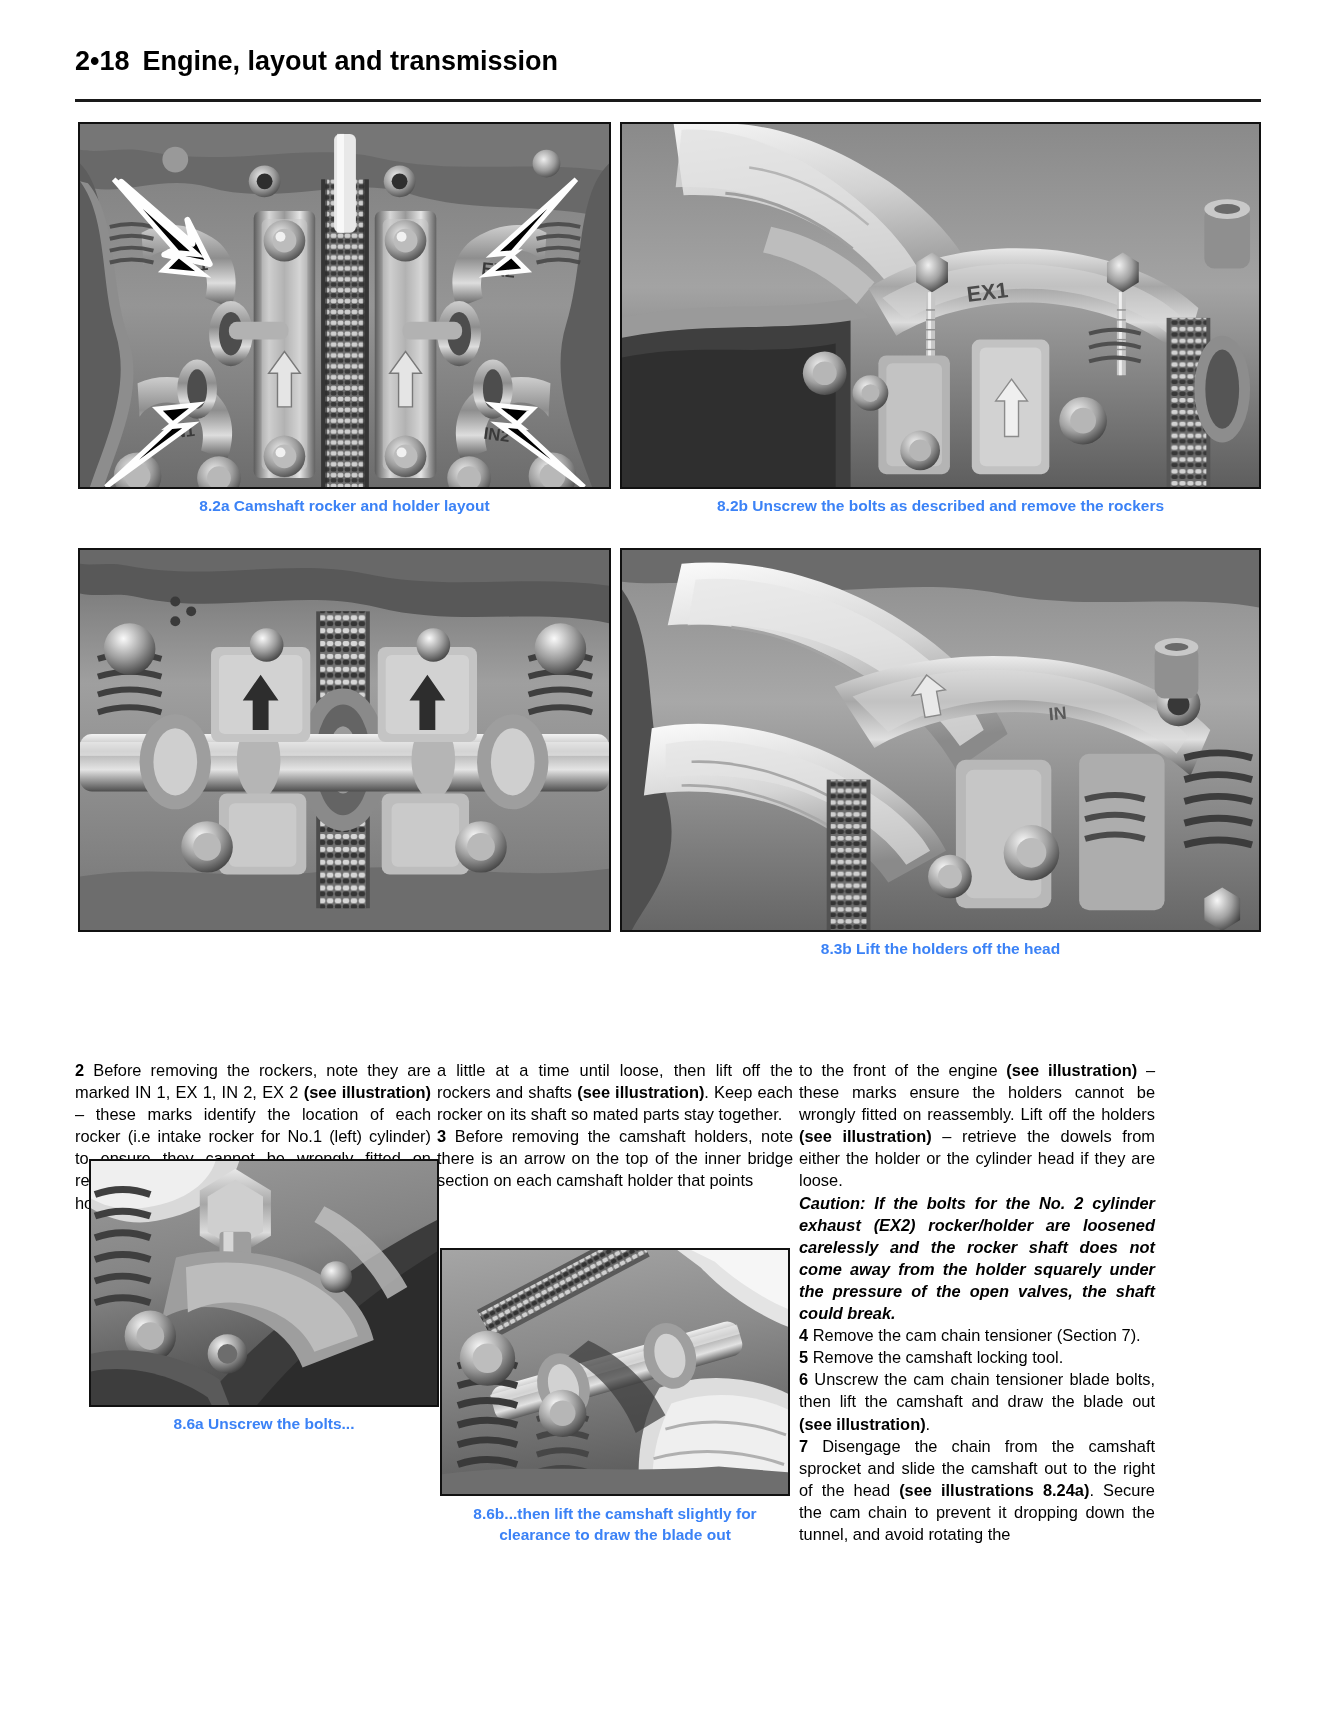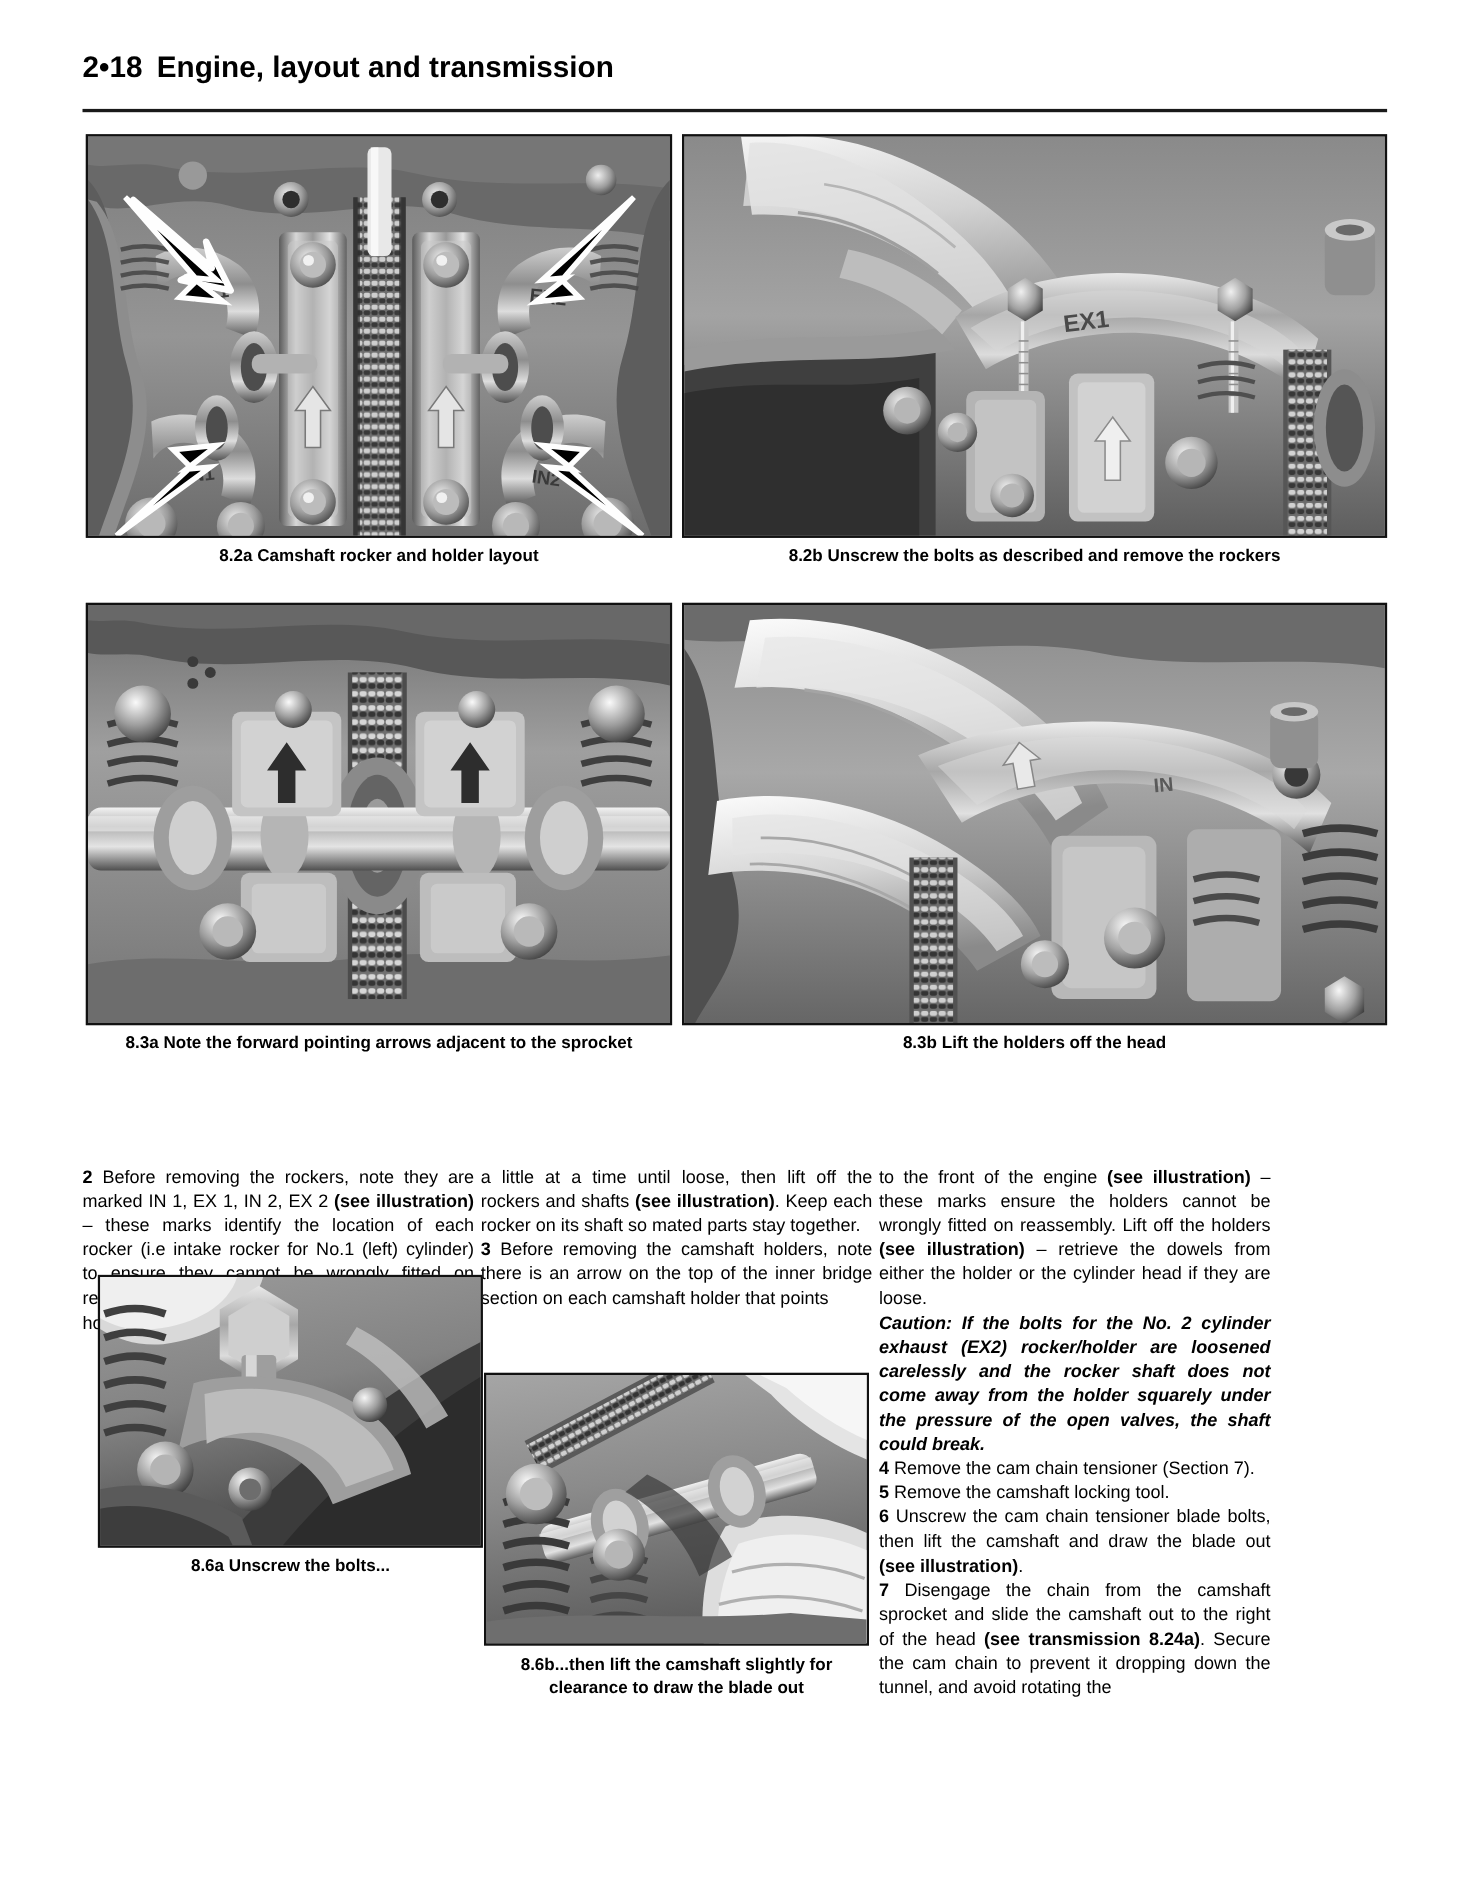--- a/index.html
+++ b/index.html
@@ -26,21 +26,21 @@
   
   .fig{position:absolute;}
   .photo{
     position:relative;overflow:hidden;
     border:2px solid #111;
     background:#8d8d8d;
     box-sizing:border-box;
   }
   .cap{
     text-align:center;font-weight:bold;font-size:15.5px;
-    line-height:20px;margin-top:7px;color:#000000;
+    line-height:20px;margin-top:7px;color:#3b82f6;
   }
   .cap2{line-height:21px;}
 
   
   .ph-svg{display:block;width:100%;height:100%;}
 
   
   .cols{position:absolute;left:75px;top:1059px;width:1186px;height:600px;}
   .col{position:absolute;top:0;width:356px;}
   .col1{left:0;}
@@ -455,21 +455,20 @@
           <circle cx="356" cy="96" r="17" fill="url(#boss3)"></circle>
         </g>
 
         <g fill="#3a3a3a">
           <circle cx="96" cy="52" r="5"></circle>
             <circle cx="112" cy="62" r="5"></circle>
             <circle cx="96" cy="72" r="5"></circle>
         </g>
       </svg>
     </div>
-    <div class="cap">8.3a Note the forward pointing arrows adjacent to the sprocket</div>
   </div>
 
   <div class="fig" style="left:620px;top:548px;width:641px;">
     <div class="photo" style="width:641px;height:384px;">
       <svg class="ph-svg" viewBox="0 0 641 384" preserveAspectRatio="none">
         <defs>
           <linearGradient id="b3bg" x1="0" y1="0" x2="0" y2="1">
             <stop offset="0" stop-color="#8c8c8c"></stop>
               <stop offset="0.4" stop-color="#a8a8a8"></stop>
               <stop offset="1" stop-color="#666"></stop>
@@ -579,21 +578,21 @@
       <p>a little at a time until loose, then lift off the rockers and shafts <b>(see illustration)</b>. Keep each rocker on its shaft so mated parts stay together.</p>
       <p><b class="num">3</b> Before removing the camshaft holders, note there is an arrow on the top of the inner bridge section on each camshaft holder that points</p>
     </div>
 
     <div class="col col3">
       <p>to the front of the engine <b>(see illustration)</b> – these marks ensure the holders cannot be wrongly fitted on reassembly. Lift off the holders <b>(see illustration)</b> – retrieve the dowels from either the holder or the cylinder head if they are loose.</p>
       <p><i class="caution">Caution: If the bolts for the No. 2 cylinder exhaust (EX2) rocker/holder are loosened carelessly and the rocker shaft does not come away from the holder squarely under the pressure of the open valves, the shaft could break.</i></p>
       <p><b class="num">4</b> Remove the cam chain tensioner (Section 7).</p>
       <p><b class="num">5</b> Remove the camshaft locking tool.</p>
       <p><b class="num">6</b> Unscrew the cam chain tensioner blade bolts, then lift the camshaft and draw the blade out <b>(see illustration)</b>.</p>
-      <p><b class="num">7</b> Disengage the chain from the camshaft sprocket and slide the camshaft out to the right of the head <b>(see transmission 8.24a)</b>. Secure the cam chain to prevent it dropping down the tunnel, and avoid rotating the</p>
+      <p><b class="num">7</b> Disengage the chain from the camshaft sprocket and slide the camshaft out to the right of the head <b>(see illustrations 8.24a)</b>. Secure the cam chain to prevent it dropping down the tunnel, and avoid rotating the</p>
     </div>
   </div>
 
   <div class="botfig" style="left:78px;top:1159px;width:350px;padding-left:11px;">
     <div class="photo" style="width:350px;height:248px;">
       <svg class="ph-svg" viewBox="0 0 350 248" preserveAspectRatio="none">
         <defs>
           <linearGradient id="a6bg" x1="0" y1="0" x2="0.3" y2="1">
             <stop offset="0" stop-color="#9b9b9b"></stop>
               <stop offset="0.5" stop-color="#838383"></stop>

